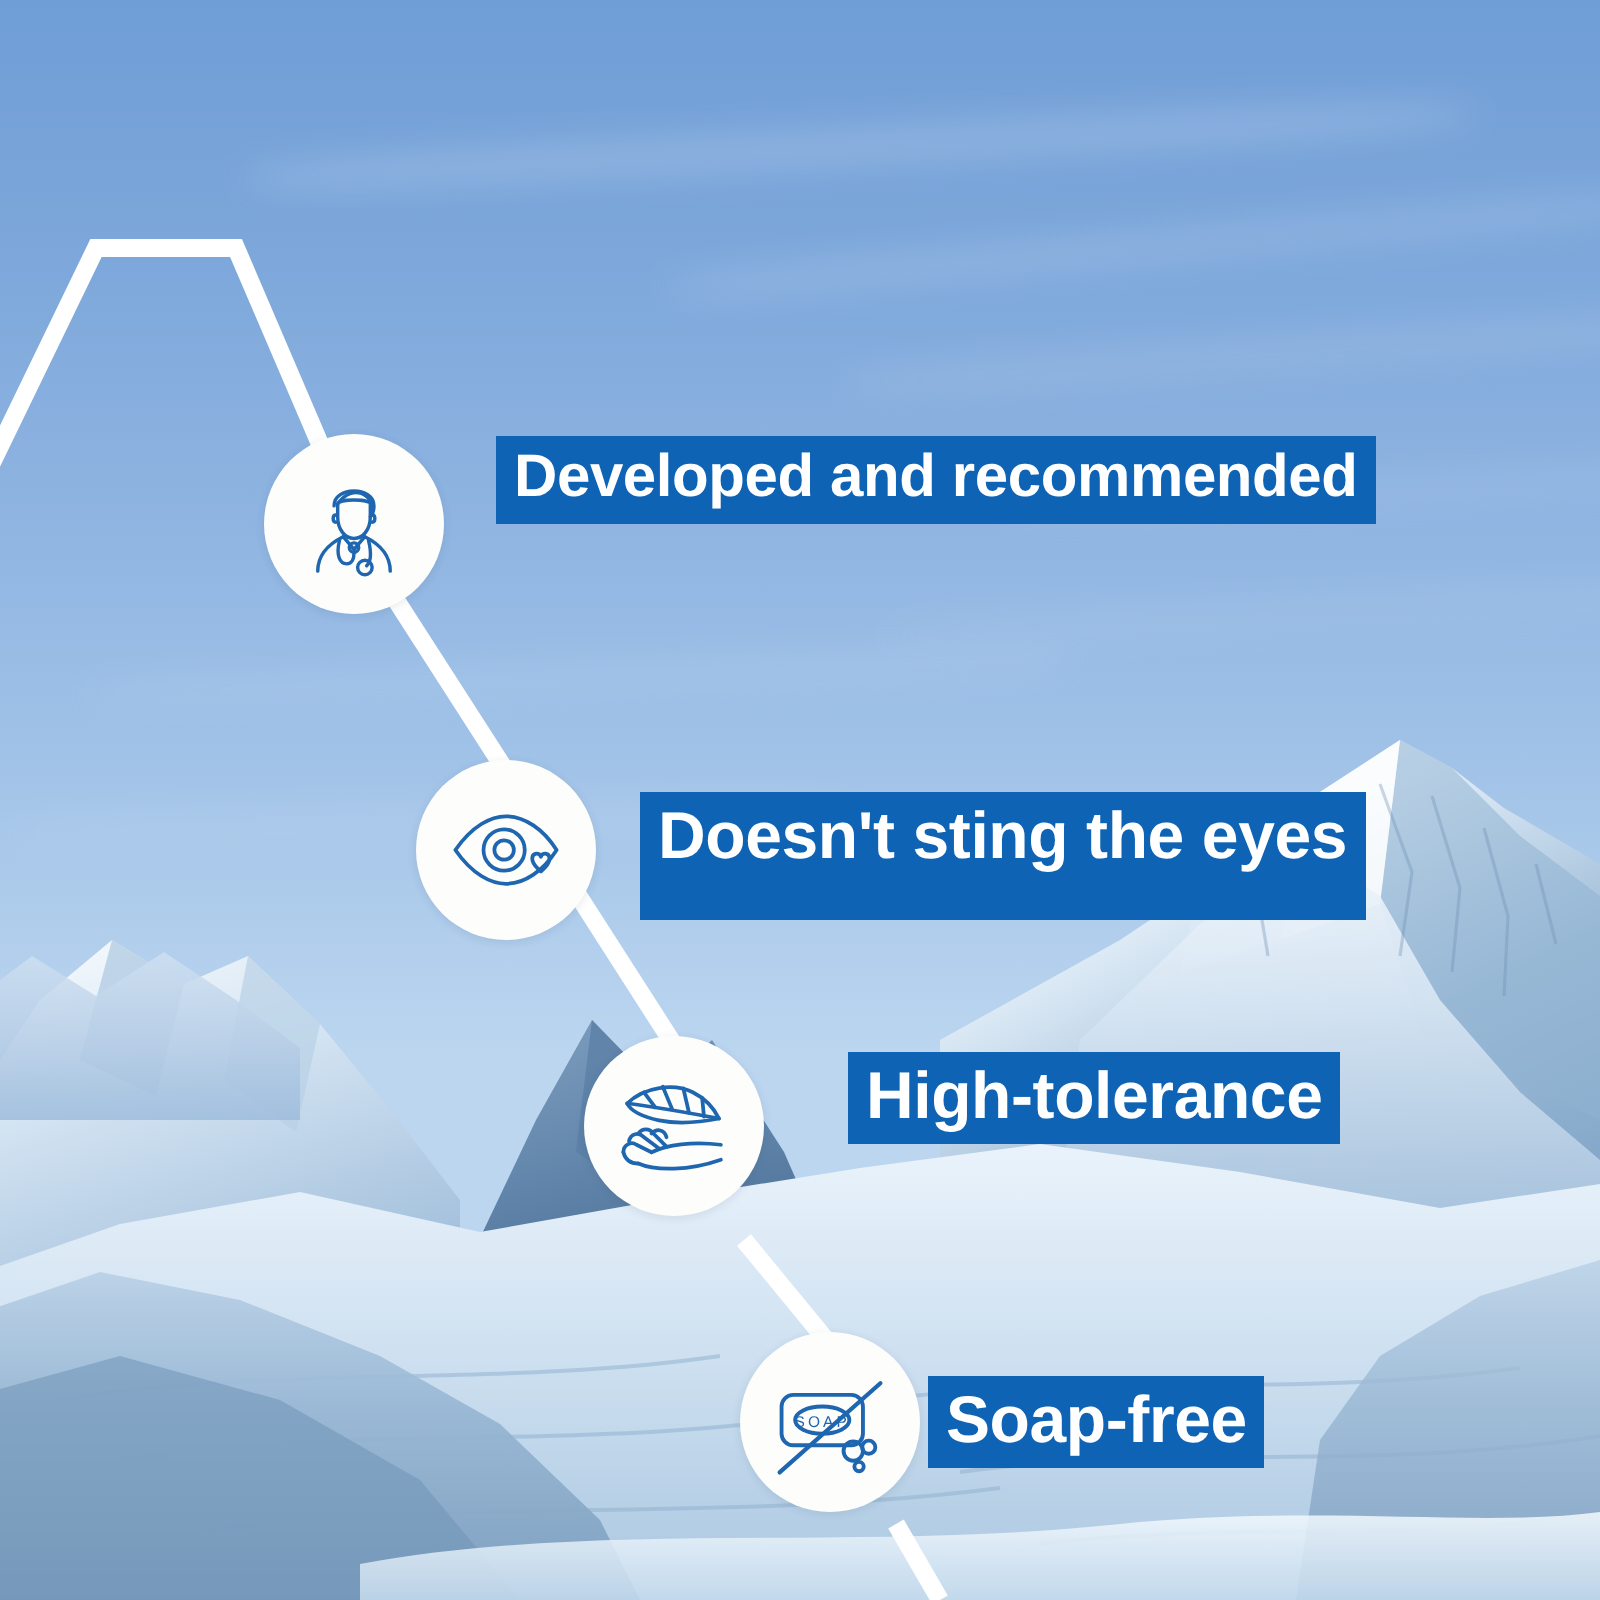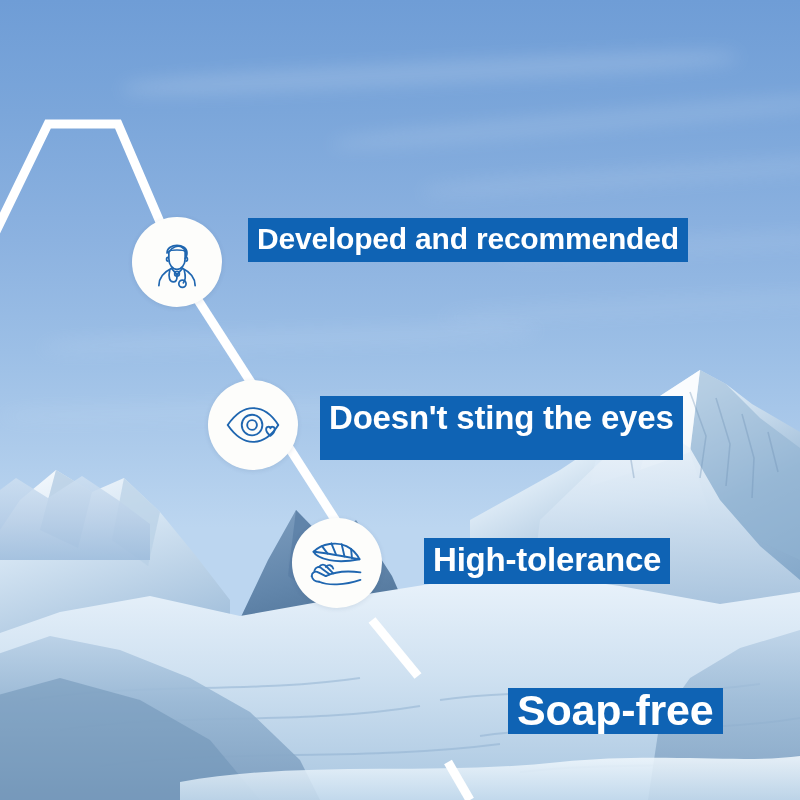--- a/index.html
+++ b/index.html
@@ -70,21 +70,21 @@
     background:#0f63b4;
     color:#ffffff;
     font-weight:700;
     letter-spacing:-0.2px;
     white-space:nowrap;
     display:block;
   }
   .band.b1 .line { font-size:30px; line-height:38px; padding:2px 9px 4px 9px; }
   .band.b2 .line { font-size:33px; line-height:38px; padding:3px 9px 23px 9px; }
   .band.b3 .line { font-size:33px; line-height:38px; padding:3px 9px 5px 9px; }
-  .band.b4 .line { font-size:43px; line-height:38px; padding:3px 9px 5px 9px;margin-left:44px; }
+  .band.b4 .line { font-size:33px; line-height:38px; padding:3px 9px 5px 9px; }
 </style>
 </head>
 <body>
 
 <div id="stage">
 
   <div class="sky"></div>
   <div class="cloud c1"></div>
   <div class="cloud c2"></div>
   <div class="cloud c3"></div>
@@ -236,30 +236,41 @@
       <path d="M5 46 C5 42, 9 40, 12 42 L20 46"></path>
       <path d="M8 40 C9 36, 13 35, 16 38 L24 44"></path>
       <path d="M13 36 C15 33, 19 33, 21 36 L28 43"></path>
       <path d="M20 36 C23 33, 27 34, 28 38"></path>
       <path d="M20 46 C28 42, 42 40, 57 42"></path>
       <path d="M13 52 C22 56, 40 56, 57 50"></path>
       <path d="M5 46 C6 50, 9 52, 13 52"></path>
     </svg>
   </div>
 
+  <div class="bubble" style="left:370px; top:666px; width:90px; height:90px;">
+    <svg width="62" height="62" viewBox="0 0 64 64" fill="none" stroke="#1f66b0" stroke-width="2" stroke-linecap="round" stroke-linejoin="round">
+      <rect x="7" y="18" width="42" height="26" rx="6"></rect>
+      <ellipse cx="28" cy="31" rx="14" ry="7"></ellipse>
+      <text x="28" y="34.4" font-family="'Liberation Sans',sans-serif" font-size="8" letter-spacing="1.6" fill="#1f66b0" stroke="none" text-anchor="middle">SOAP</text>
+      <circle cx="44" cy="47" r="5"></circle>
+      <circle cx="52" cy="45" r="3.4"></circle>
+      <circle cx="47" cy="55" r="2.4"></circle>
+      <line x1="6" y1="58" x2="58" y2="12" stroke-width="2.2"></line>
+    </svg>
+  </div>
 
   <div class="band b1" style="left:248px; top:218px;">
     <span class="line">Developed and recommended</span>
   </div>
 
   <div class="band b2" style="left:320px; top:396px;">
     <span class="line">Doesn't sting the eyes</span>
   </div>
 
-  <div class="band b3" style="left:404px; top:538px;padding-left:20px;">
+  <div class="band b3" style="left:404px; top:526px;padding-left:20px;">
     <span class="line">High-tolerance</span>
   </div>
 
   <div class="band b4" style="left:464px; top:688px;">
     <span class="line">Soap-free</span>
   </div>
 
 </div>
 
 </body></html>

